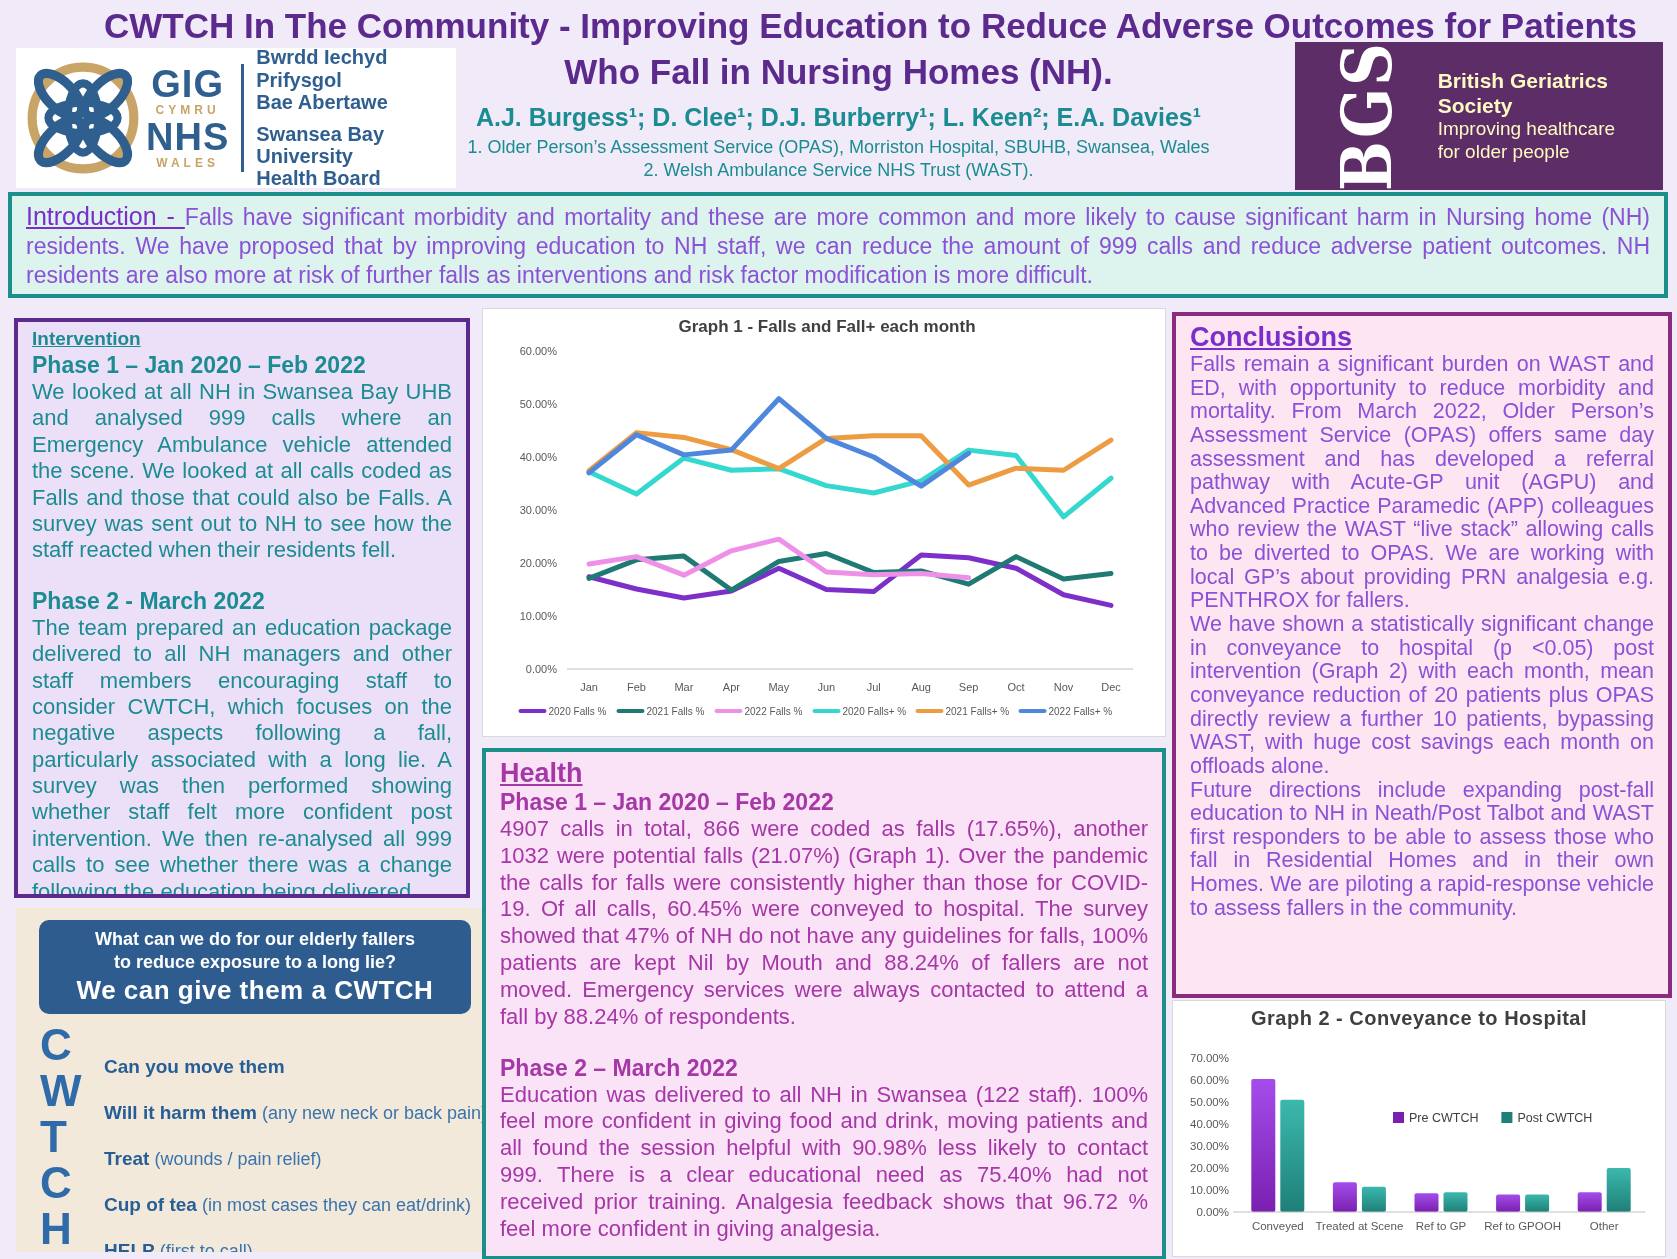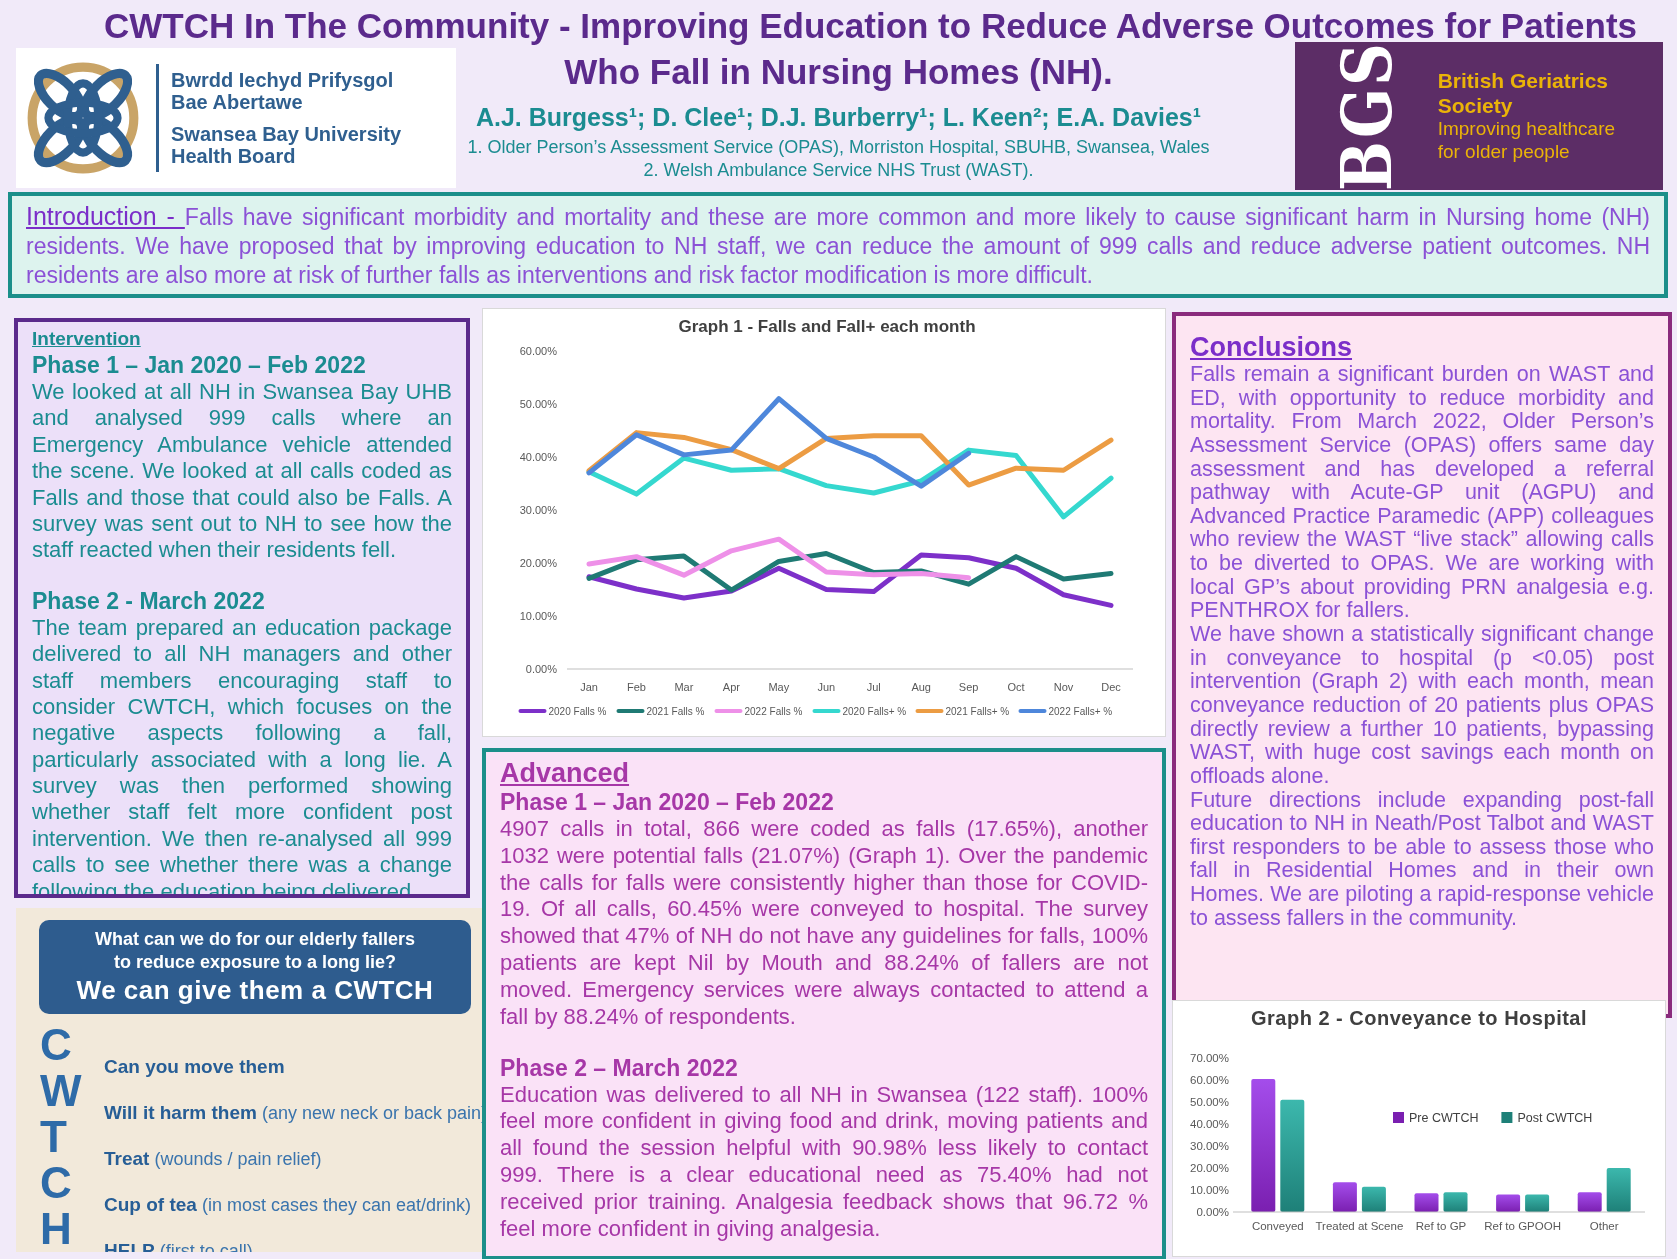--- a/index.html
+++ b/index.html
@@ -20,21 +20,21 @@
   .gig-big{font-size:38px;font-weight:bold;letter-spacing:1px;}
   .gig-small{font-size:12px;font-weight:bold;color:#C9A467;letter-spacing:4px;margin:1px 0 2px 0;}
   .nhs-divider{width:3px;height:108px;background:#2F5F8F;margin:0 12px 0 12px;flex:0 0 auto;}
   .sbu-col{color:#2F5F8F;font-size:20px;font-weight:600;line-height:1.12;}
   .sbu-col .blk{margin-bottom:9px;}
 
   
   .bgs-box{position:absolute;left:1295px;top:42px;width:368px;height:148px;background:#5C2D66;display:flex;align-items:center;overflow:hidden;}
   .bgs-acronym{flex:0 0 92px;display:flex;align-items:center;justify-content:center;height:100%;}
   .bgs-acronym span{display:inline-block;transform:rotate(-90deg) scale(1.05,1.25);font-family:"DejaVu Serif",serif;font-weight:bold;font-size:56px;color:#ffffff;letter-spacing:2px;}
-  .bgs-text{color:#eab308;line-height:1.18;}
+  .bgs-text{color:#fef9c3;line-height:1.18;}
   .bgs-name{font-size:21px;font-weight:bold;}
   .bgs-tag{font-size:19px;font-weight:400;}
 
   
   .intro-box{position:absolute;left:8px;top:192px;width:1624px;height:86px;border:4px solid #1B8F8A;background:#DDF3EE;padding:6px 14px;text-align:justify;overflow:hidden;}
   .intro-head{font-size:25px;font-weight:normal;color:#7B2EC9;text-decoration:underline;}
   .intro-body{font-size:23px;color:#8B51D6;line-height:1.25;}
 
   
   .intervention-box{position:absolute;left:14px;top:318px;width:420px;height:560px;border:4px solid #5B2A8C;background:#ECE0F9;padding:6px 14px;overflow:hidden;}
@@ -57,21 +57,21 @@
   
   .graph1-box{position:absolute;left:482px;top:308px;width:676px;height:427px;background:#ffffff;border:1px solid #D9D9D9;overflow:hidden;padding-left:6px;}
   .chart-title1{margin-top:8px;text-align:center;font-size:17px;font-weight:bold;color:#404040;}
   .results-box{position:absolute;left:482px;top:748px;width:648px;height:492px;border:4px solid #1B8F8A;background:#FAE2F7;padding:6px 14px;overflow:hidden;}
   .rs-head{font-size:27px;font-weight:bold;color:#A637A7;text-decoration:underline;}
   .rs-title{font-size:23px;font-weight:bold;color:#A637A7;}
   .rs-para{font-size:22px;color:#A637A7;text-align:justify;line-height:1.22;}
   .rs-gap{height:24px;}
 
   
-  .conclusions-box{position:absolute;left:1172px;top:312px;width:464px;height:666px;border:4px solid #8A2B7D;background:#FDE5F2;padding:16px 14px;overflow:hidden;}
+  .conclusions-box{position:absolute;left:1172px;top:312px;width:464px;height:666px;border:4px solid #8A2B7D;background:#FDE5F2;padding:6px 14px;overflow:hidden;}
   .cc-head{font-size:27px;font-weight:bold;color:#7B2EC9;text-decoration:underline;}
   .cc-para{font-size:21.5px;color:#8B51D6;text-align:justify;line-height:1.1;}
   .graph2-box{position:absolute;left:1172px;top:1000px;width:492px;height:255px;background:#ffffff;border:1px solid #D9D9D9;overflow:hidden;}
   .chart-title2{margin-top:6px;text-align:center;font-size:20px;font-weight:bold;color:#3F3F3F;letter-spacing:0.5px;}
 
   svg text{font-family:"Liberation Sans",sans-serif;}
 </style>
 </head>
 <body>
 
@@ -90,20 +90,26 @@
         <ellipse cx="60" cy="28" rx="13" ry="27"></ellipse>
         <ellipse cx="60" cy="92" rx="13" ry="27"></ellipse>
         <ellipse cx="28" cy="60" rx="27" ry="13"></ellipse>
         <ellipse cx="92" cy="60" rx="27" ry="13"></ellipse>
       </g>
       <g fill="none" stroke="#2F5F8F" stroke-width="8">
         <ellipse cx="60" cy="60" rx="15" ry="34"></ellipse>
         <ellipse cx="60" cy="60" rx="34" ry="15"></ellipse>
       </g>
     </svg>
+    <div class="gigcol">
+      <div class="gig-big">GIG</div>
+      <div class="gig-small">CYMRU</div>
+      <div class="gig-big">NHS</div>
+      <div class="gig-small">WALES</div>
+    </div>
     <div class="nhs-divider"></div>
     <div class="sbu-col">
       <div class="blk">
         <div>Bwrdd Iechyd Prifysgol</div>
         <div>Bae Abertawe</div>
       </div>
       <div>
         <div>Swansea Bay University</div>
         <div>Health Board</div>
       </div>
@@ -202,21 +208,21 @@
         <line x1="325.5" y1="374" x2="349.5" y2="374" stroke="#35D8CF" stroke-width="4" stroke-linecap="round"></line>
         <text x="353.5" y="378" font-size="10" fill="#595959">2020 Falls+ %</text>
         <line x1="428.5" y1="374" x2="452.5" y2="374" stroke="#EC9C43" stroke-width="4" stroke-linecap="round"></line>
         <text x="456.5" y="378" font-size="10" fill="#595959">2021 Falls+ %</text>
         <line x1="531.5" y1="374" x2="555.5" y2="374" stroke="#4E87DB" stroke-width="4" stroke-linecap="round"></line>
         <text x="559.5" y="378" font-size="10" fill="#595959">2022 Falls+ %</text>
       </svg>
   </div>
 
   <div class="results-box">
-    <div class="rs-head">Advanced</div>
+    <div class="rs-head">Health</div>
     <div class="rs-title">Phase 1 – Jan 2020 – Feb 2022</div>
     <div class="rs-para">4907 calls in total, 866 were coded as falls (17.65%), another 1032 were potential falls (21.07%) (Graph 1). Over the pandemic the calls for falls were consistently higher than those for COVID-19. Of all calls, 60.45% were conveyed to hospital. The survey showed that 47% of NH do not have any guidelines for falls, 100% patients are kept Nil by Mouth and 88.24% of fallers are not moved. Emergency services were always contacted to attend a fall by 88.24% of respondents.</div>
     <div class="rs-gap"></div>
     <div class="rs-title">Phase 2 – March 2022</div>
     <div class="rs-para">Education was delivered to all NH in Swansea (122 staff). 100% feel more confident in giving food and drink, moving patients and all found the session helpful with 90.98% less likely to contact 999. There is a clear educational need as 75.40% had not received prior training.  Analgesia feedback shows that 96.72 % feel more confident in giving analgesia.</div>
   </div>
 
   <div class="conclusions-box">
     <div class="cc-head">Conclusions</div>
     <div class="cc-para">Falls remain a significant burden on WAST and ED, with opportunity to reduce morbidity and mortality. From March 2022, Older Person’s Assessment Service (OPAS) offers same day assessment and has developed a referral pathway with Acute-GP unit (AGPU) and Advanced Practice Paramedic (APP) colleagues who review the WAST “live stack” allowing calls to be diverted to OPAS. We are working with local GP’s about providing PRN analgesia e.g. PENTHROX for fallers.</div>

